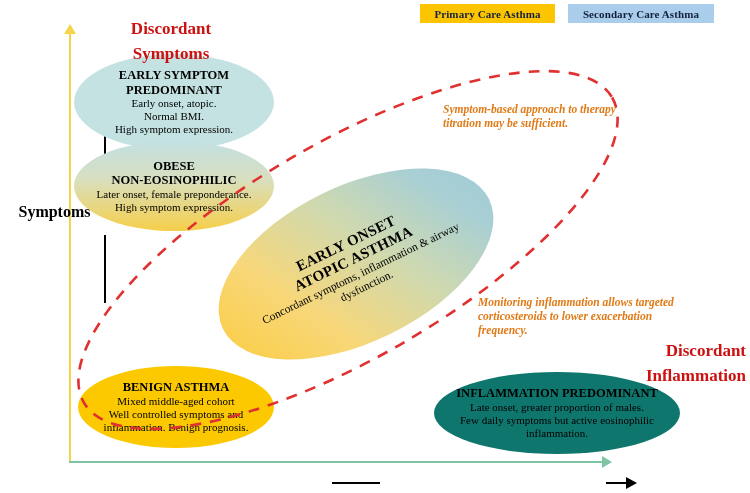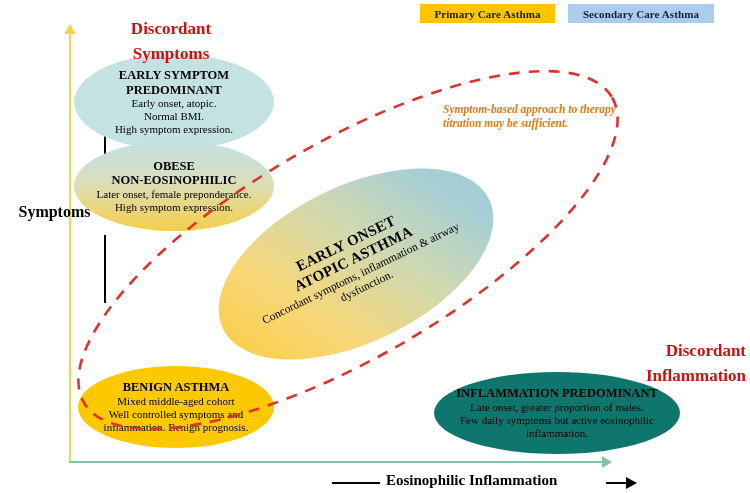--- a/index.html
+++ b/index.html
@@ -98,21 +98,20 @@
   <div id="y-axis-head"></div>
   <div id="x-axis"></div>
   <div id="x-axis-head"></div>
 
   <div id="sym-arrow-head"></div>
   <div id="sym-arrow-upper"></div>
   <div id="sym-arrow-lower"></div>
   <div id="label-symptoms">Symptoms</div>
 
   <div id="xlabel-line"></div>
-  <div id="label-eos">Eosinophilic Inflammation</div>
   <div id="xlabel-arrow-line"></div>
   <div id="xlabel-arrow-head"></div>
 
   <div class="bubble" id="bubble-early-symptom">
     <div class="hl">EARLY SYMPTOM<br>PREDOMINANT</div>
     <div class="sub">Early onset, atopic.<br>Normal BMI.<br>High symptom expression.</div>
   </div>
 
   <div class="bubble" id="bubble-obese">
     <div class="hl">OBESE<br>NON-EOSINOPHILIC</div>
@@ -137,14 +136,15 @@
   </div>
 
   <svg id="dashed-ellipse" viewBox="0 0 750 493">
     <ellipse cx="348" cy="250" rx="305" ry="108" transform="rotate(-30 348 250)" fill="none" stroke="#e03030" stroke-width="2.6" stroke-dasharray="11 9" stroke-linecap="butt"></ellipse>
   </svg>
 
   <div class="corner-title" id="title-discordant-symptoms">Discordant<br>Symptoms</div>
   <div class="corner-title" id="title-discordant-inflammation">Discordant<br>Inflammation</div>
 
   <div class="annot" id="annot-mid">Symptom-based approach to therapy titration may be sufficient.</div>
+  <div class="annot" id="annot-low">Monitoring inflammation allows targeted corticosteroids to lower exacerbation frequency.</div>
 
 </div>
 
 </body></html>

